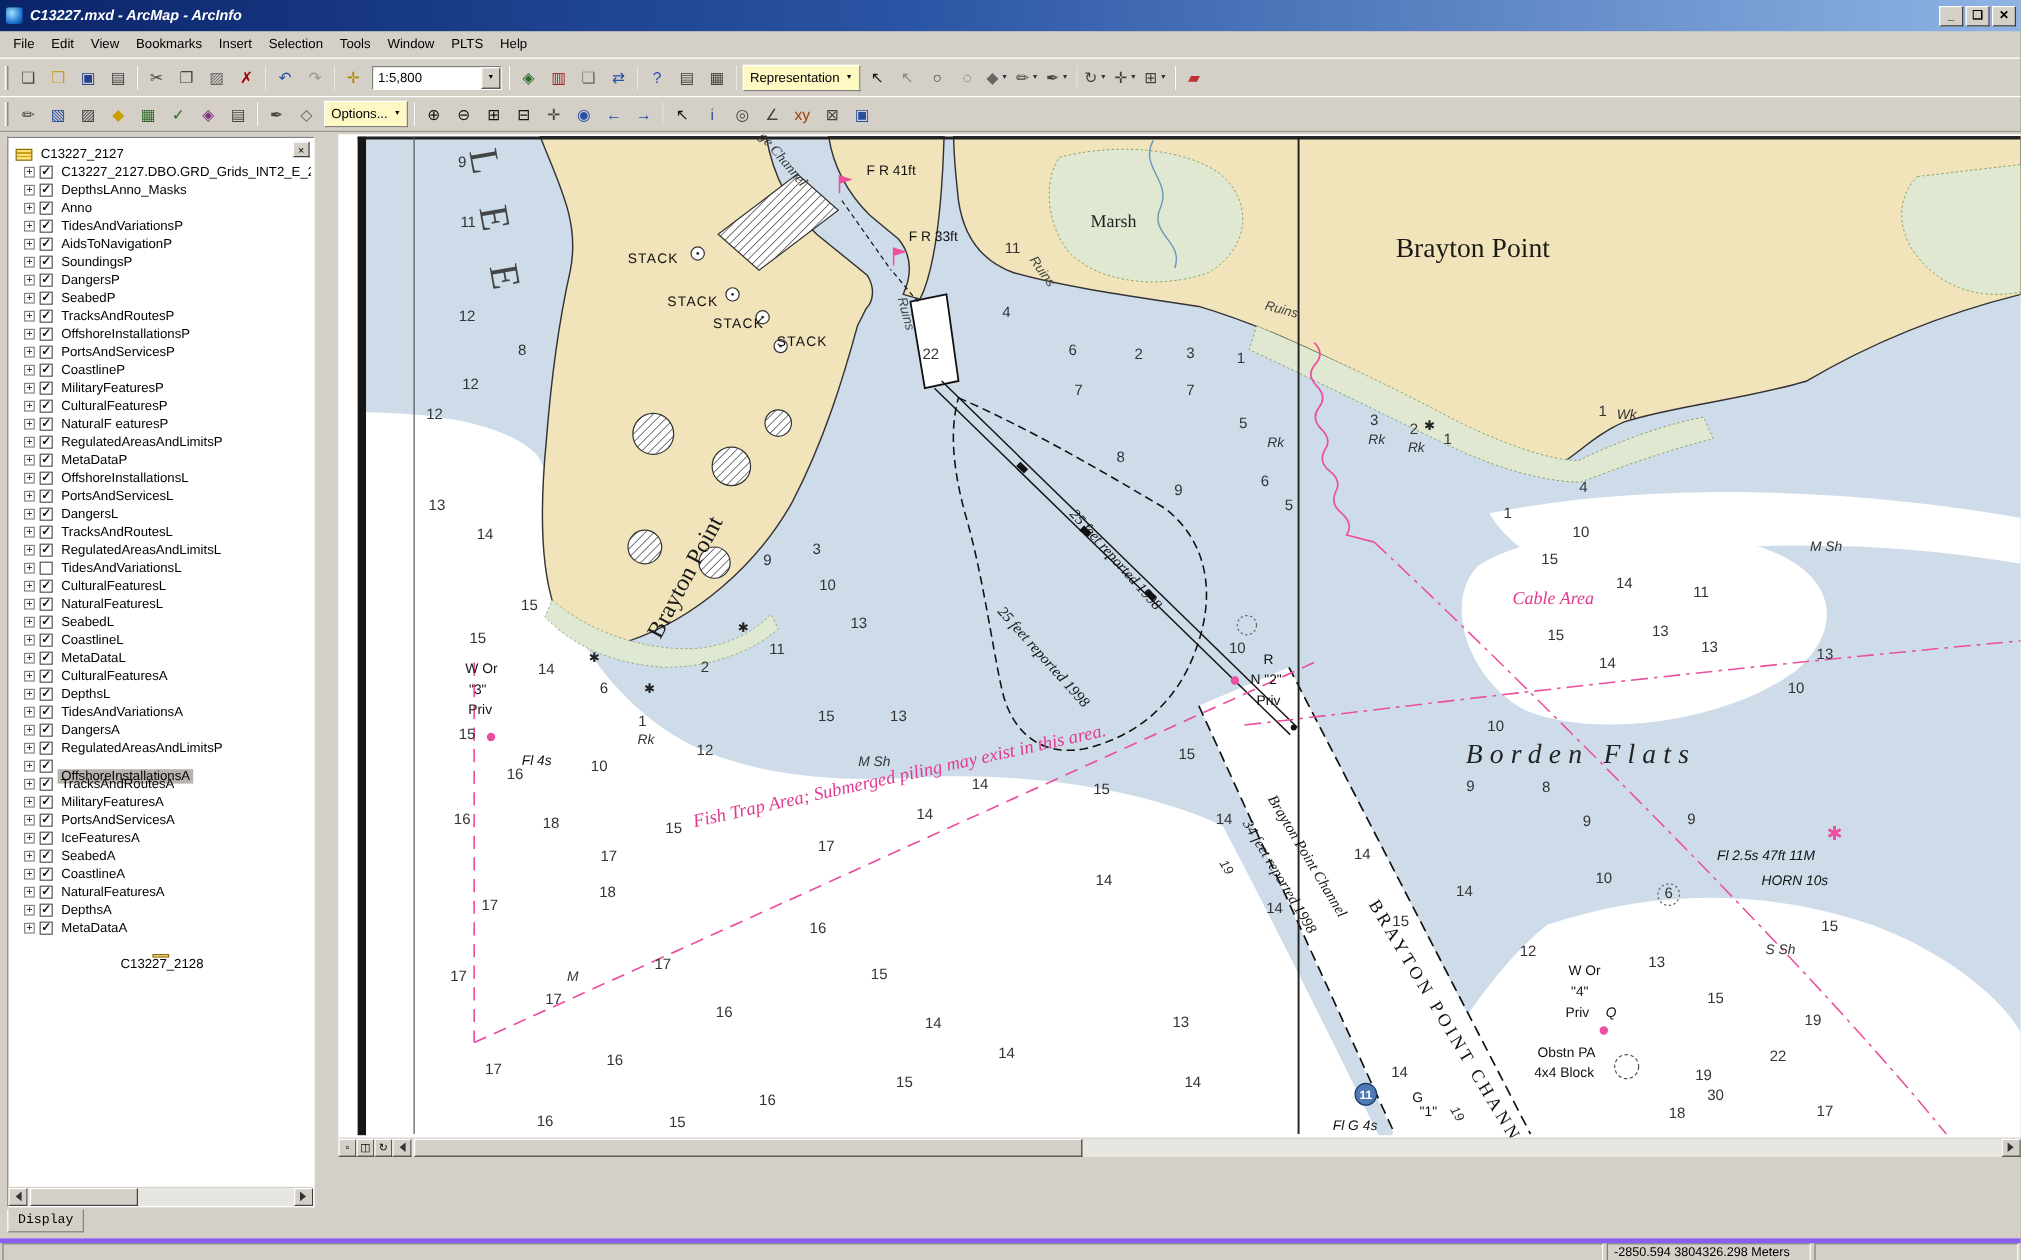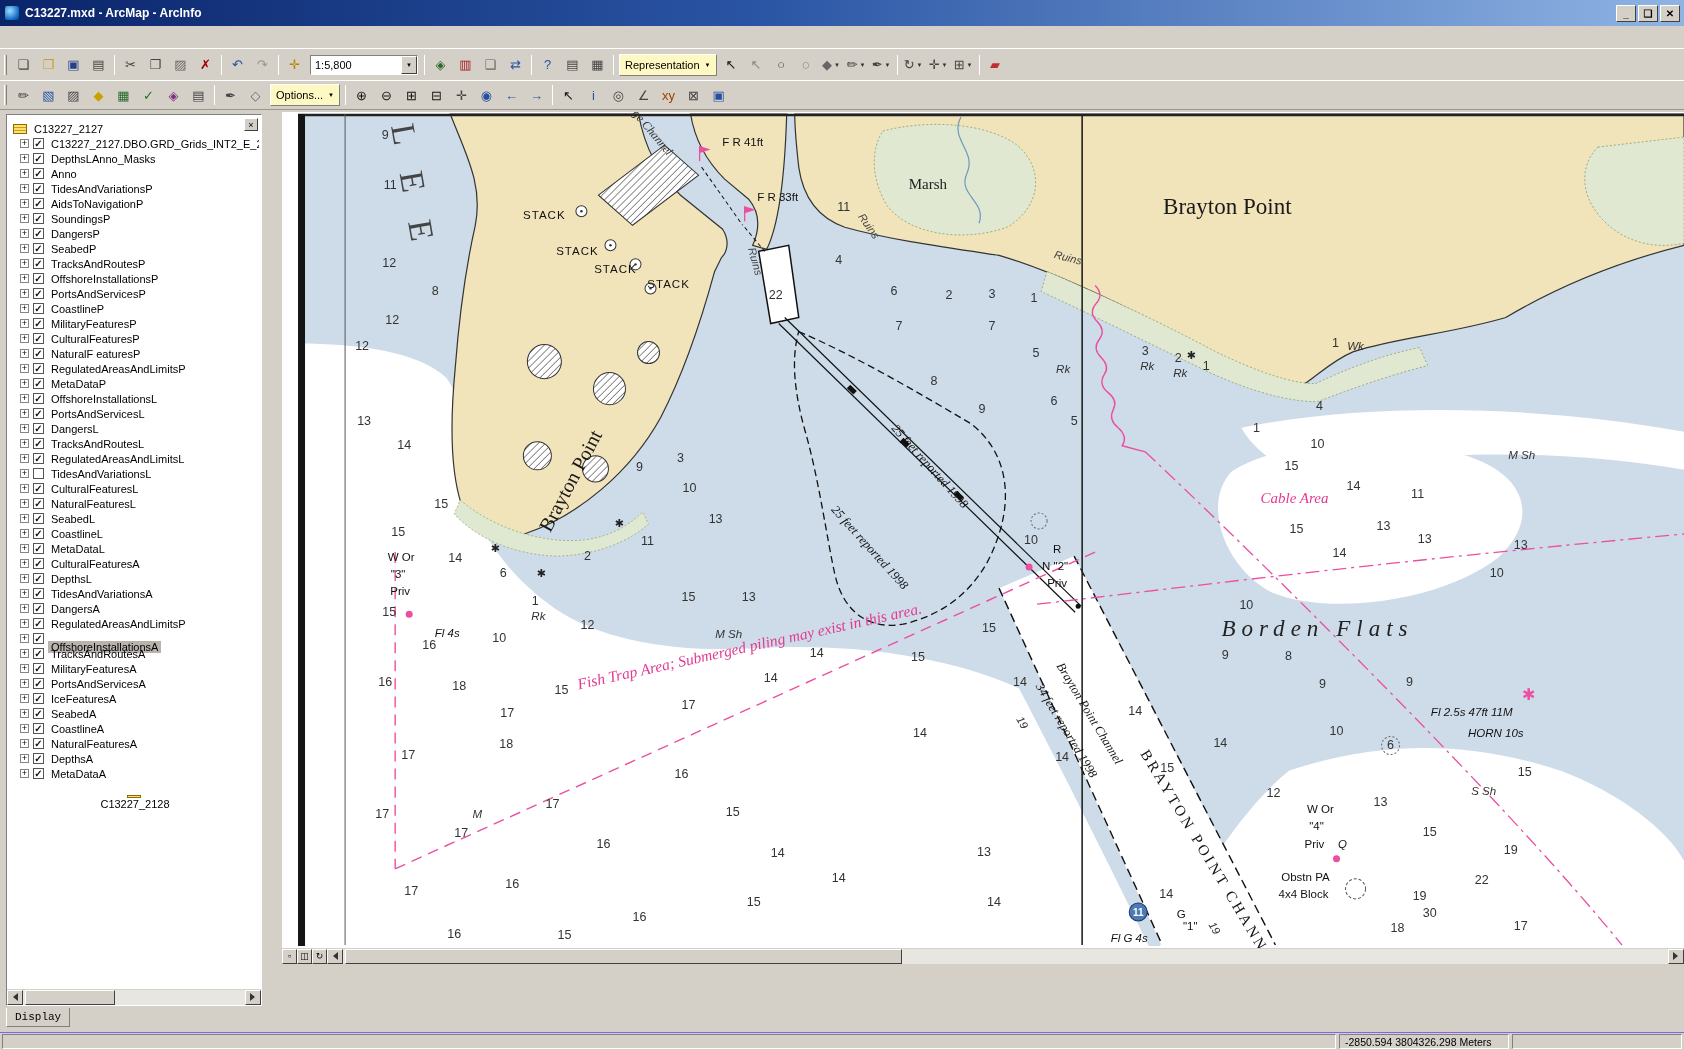--- a/index.html
+++ b/index.html
@@ -4,21 +4,21 @@
 <style>
   html,body{margin:0;padding:0;background:#777;}
   *{box-sizing:border-box;}
   .window{position:relative;width:1684px;height:1050px;background:#d4d0c8;overflow:hidden;
           font-family:"Liberation Sans",sans-serif;font-size:11px;color:#000;}
   
   .titlebar{position:absolute;top:0;left:0;right:0;height:26px;display:flex;align-items:center;
             background:linear-gradient(90deg,#0a246a 0%,#2a55a4 45%,#8fb4e4 100%);padding:0 4px;}
   .appicon{width:16px;height:16px;border-radius:3px;margin-right:5px;
            background:radial-gradient(circle at 35% 35%,#9fe0ff,#1268c8 70%,#063a7a);border:1px solid #042a5a;}
-  .title{color:#fff;font-weight:bold;font-size:12px;flex:1;}
+  .title{color:#fff;font-weight:bold;font-size:12px;flex:1;font-style:italic;}
   .winbtns{display:flex;gap:2px;}
   .winbtn{width:20px;height:17px;background:#d4d0c8;border:1px solid;border-color:#fff #404040 #404040 #fff;
           font-size:10px;font-weight:bold;display:flex;align-items:center;justify-content:center;color:#000;}
   
   .menubar{position:absolute;top:26px;left:0;right:0;height:22px;display:flex;align-items:center;padding-left:4px;}
   .menu-item{padding:3px 7px;}
   
   .toolbar{position:absolute;left:0;right:0;display:flex;align-items:center;padding:1px 2px;
            border-top:1px solid #fff;}
   .tb1{top:48px;height:32px;}
@@ -67,21 +67,21 @@
   .toc-tab{display:inline-block;padding:3px 8px;background:#d4d0c8;border:1px solid;
            border-color:#fff #808080 #808080 #fff;border-top:none;font-size:11px;font-family:Liberation Mono, monospace;}
   
   .mapwrap{position:absolute;left:282px;top:2px;right:0;height:852px;background:#fff;}
   #map-svg{display:block;width:100%;height:836px;}
   .map-hscroll{position:absolute;left:0;right:0;top:836px;height:16px;background:#d4d0c8;display:flex;align-items:center;}
   .viewbtn{width:15px;height:15px;background:#d4d0c8;border:1px solid;border-color:#fff #404040 #404040 #fff;
            font-size:9px;display:flex;align-items:center;justify-content:center;flex:none;}
   
   .statusbar{position:absolute;left:0;right:0;bottom:0;height:18px;background:#d4d0c8;display:flex;
-             align-items:center;gap:3px;padding:1px 2px;border-top:1px solid #8b5cf6;}
+             align-items:center;gap:3px;padding:1px 2px;border-top:4px solid #8b5cf6;}
   .sb-panel{height:15px;border:1px solid;border-color:#808080 #fff #fff #808080;padding:1px 5px;font-size:10.5px;}
   .sb-long{flex:1;}
   .sb-coords{width:170px;}
   .sb-tiny{width:170px;}
   
   .mdepth{font:12.5px "Liberation Sans",sans-serif;fill:#333;text-anchor:middle;}
   .ml-lee{font:34px "Liberation Serif",serif;fill:#444;letter-spacing:10px;text-anchor:middle;}
   .ml-city{font:23px "Liberation Serif",serif;fill:#1a1a1a;text-anchor:middle;}
   .ml-city2{font:20px "Liberation Serif",serif;fill:#1a1a1a;text-anchor:middle;}
   .ml-flats{font:italic 23px "Liberation Serif",serif;fill:#222;letter-spacing:6px;text-anchor:middle;}
@@ -107,20 +107,32 @@
   <div class="titlebar">
     <span class="appicon"></span>
     <span class="title">C13227.mxd - ArcMap - ArcInfo</span>
     <span class="winbtns">
       <span class="winbtn">_</span>
       <span class="winbtn">❏</span>
       <span class="winbtn">✕</span>
     </span>
   </div>
 
+  <div class="menubar" id="menubar">
+      <span class="menu-item">File</span>
+      <span class="menu-item">Edit</span>
+      <span class="menu-item">View</span>
+      <span class="menu-item">Bookmarks</span>
+      <span class="menu-item">Insert</span>
+      <span class="menu-item">Selection</span>
+      <span class="menu-item">Tools</span>
+      <span class="menu-item">Window</span>
+      <span class="menu-item">PLTS</span>
+      <span class="menu-item">Help</span>
+    </div>
   <div class="toolbar tb1" id="tb1">
       <span class="grip"></span>
       <span class="tbtn" style="color: rgb(68, 68, 68);">❏</span>
       <span class="tbtn" style="color: rgb(200, 160, 32);">❒</span>
       <span class="tbtn" style="color: rgb(40, 64, 140);">▣</span>
       <span class="tbtn" style="color: rgb(68, 68, 68);">▤</span>
       <span class="tsep"></span>
       <span class="tbtn" style="color: rgb(68, 68, 68);">✂</span>
       <span class="tbtn" style="color: rgb(68, 68, 68);">❐</span>
       <span class="tbtn" style="color: rgb(102, 102, 102);">▨</span>

